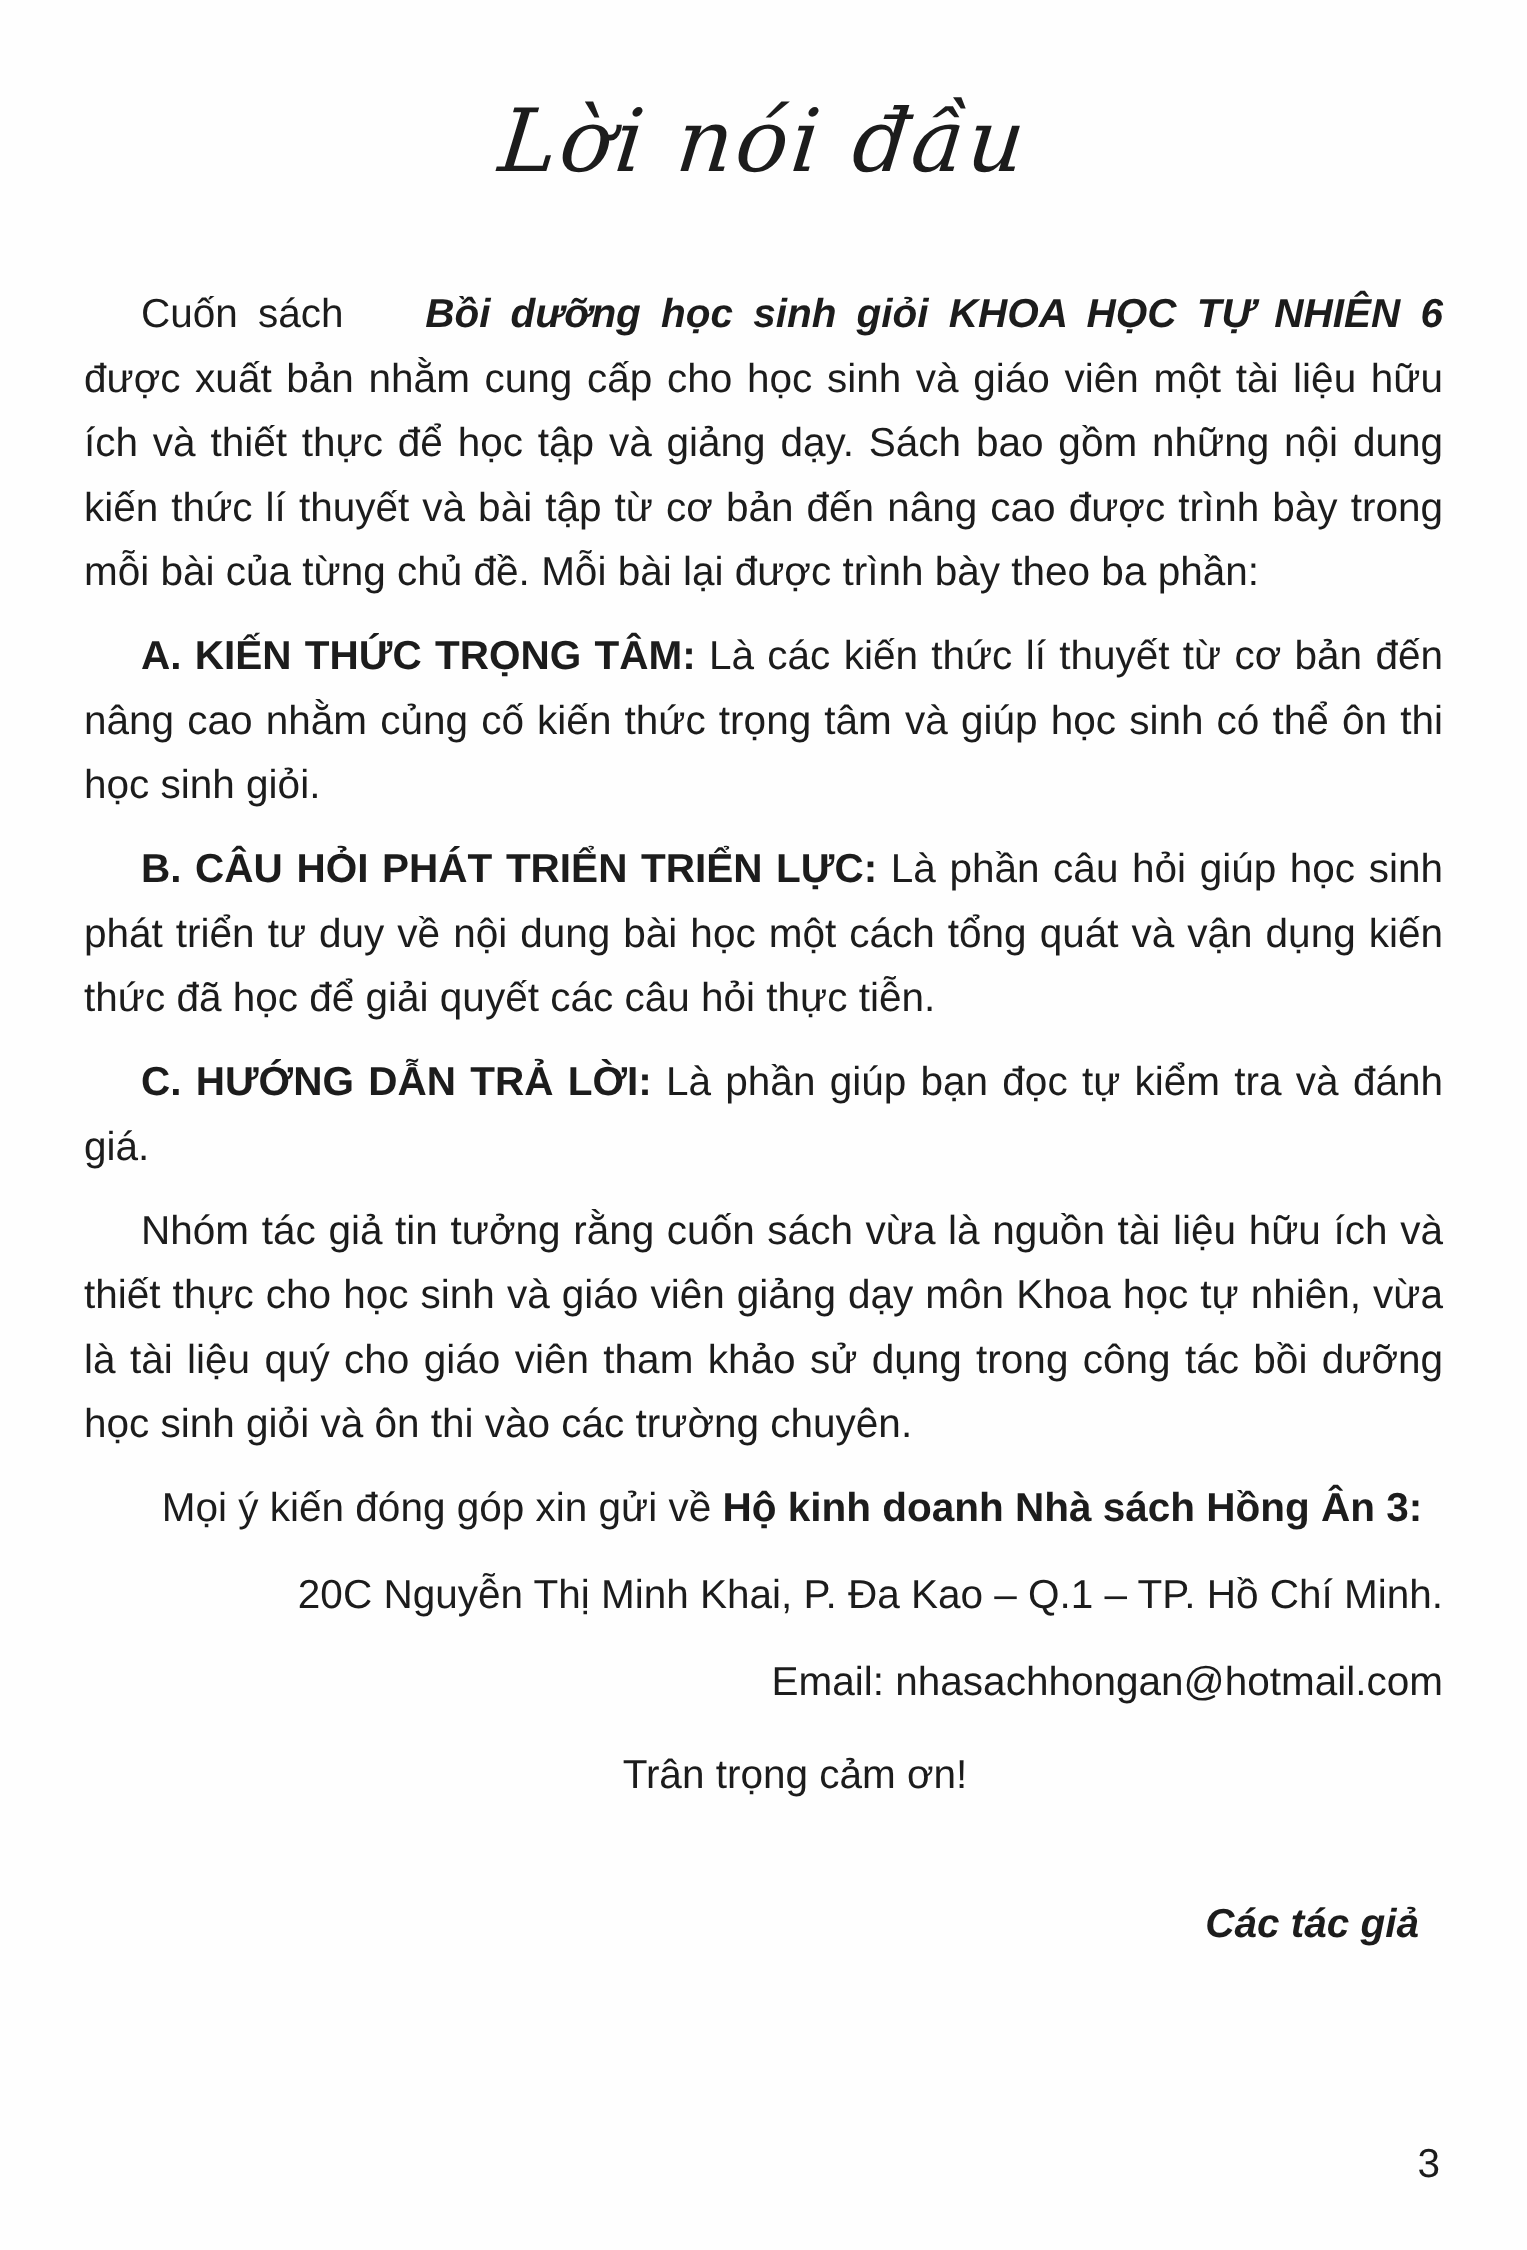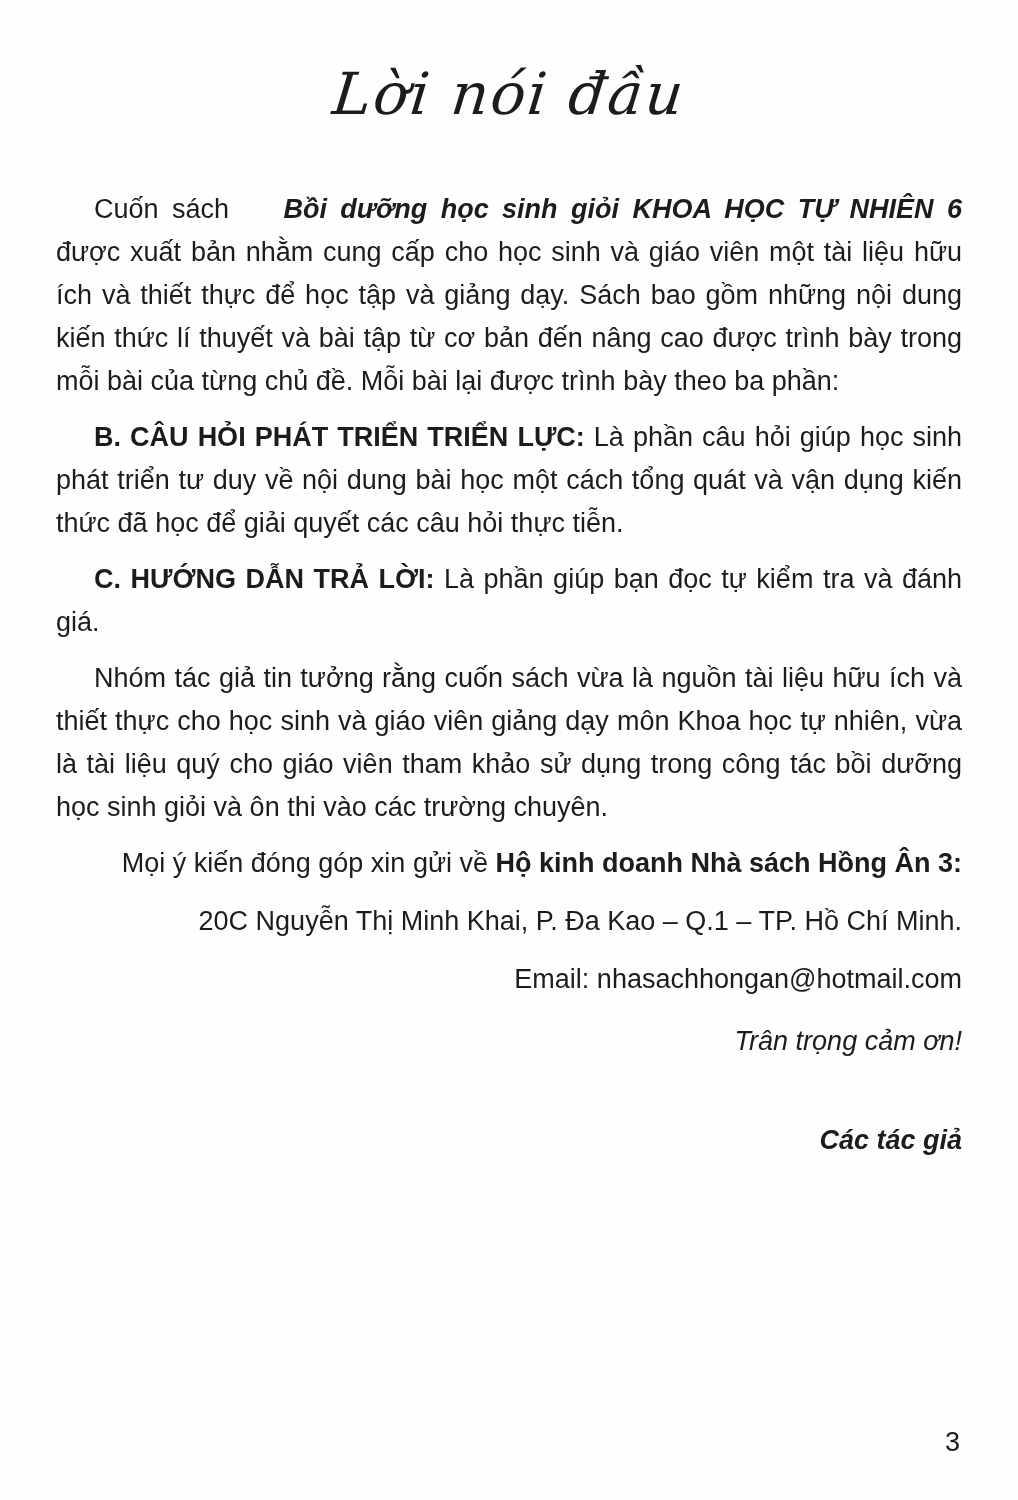--- a/index.html
+++ b/index.html
@@ -32,46 +32,45 @@
     margin: 8px 0 58px 0;
     transform: skewX(-6deg);
     letter-spacing: 2px;
   }
   .para {
     margin: 0 0 13px 0;
     text-align: justify;
     text-indent: 38px;
   }
   .para.single {
-    text-align: right;
+    text-align: center;
   }
   b.heading {
     font-weight: bold;
   }
   .book-title {
     font-weight: bold;
     font-style: italic;
     margin-left: 41px;
   }
   .publisher {
     font-weight: bold;
   }
   .center-line {
     margin: 2px 0 13px 0;
     text-align: right;
     text-indent: 0;
   }
   .thanks {
     margin: 6px 0 0 0;
-    font-style: italic;
     text-indent: 42px;
-    text-align: right;
+    text-align: center;
   }
   .signature {
-    margin: 56px 0 0 0;
+    margin: 56px 16px 0 0;
     text-align: right;
     font-weight: bold;
     font-style: italic;
     text-indent: 0;
   }
   .page-number {
     margin-top: auto;
     text-align: right;
     font-size: 27px;
     padding-right: 2px;
@@ -79,20 +78,21 @@
 </style>
 </head>
 <body>
 
 <div class="page">
 
   <h1 class="title">Lời nói đầu</h1>
 
   <p class="para"><span>Cuốn sách </span><span class="book-title">Bồi dưỡng học sinh giỏi KHOA HỌC TỰ NHIÊN 6</span><span> được xuất bản nhằm cung cấp cho học sinh và giáo viên một tài liệu hữu ích và thiết thực để học tập và giảng dạy. Sách bao gồm những nội dung kiến thức lí thuyết và bài tập từ cơ bản đến nâng cao được trình bày trong mỗi bài của từng chủ đề. Mỗi bài lại được trình bày theo ba phần:</span></p>
 
+  <p class="para"><b class="heading">A. KIẾN THỨC TRỌNG TÂM:</b><span> Là các kiến thức lí thuyết từ cơ bản đến nâng cao nhằm củng cố kiến thức trọng tâm và giúp học sinh có thể ôn thi học sinh giỏi.</span></p>
 
   <p class="para"><b class="heading">B. CÂU HỎI PHÁT TRIỂN TRIỂN LỰC:</b><span> Là phần câu hỏi giúp học sinh phát triển tư duy về nội dung bài học một cách tổng quát và vận dụng kiến thức đã học để giải quyết các câu hỏi thực tiễn.</span></p>
 
   <p class="para"><b class="heading">C. HƯỚNG DẪN TRẢ LỜI:</b><span> Là phần giúp bạn đọc tự kiểm tra và đánh giá.</span></p>
 
   <p class="para">Nhóm tác giả tin tưởng rằng cuốn sách vừa là nguồn tài liệu hữu ích và thiết thực cho học sinh và giáo viên giảng dạy môn Khoa học tự nhiên, vừa là tài liệu quý cho giáo viên tham khảo sử dụng trong công tác bồi dưỡng học sinh giỏi và ôn thi vào các trường chuyên.</p>
 
 
   <p class="para single"><span>Mọi ý kiến đóng góp xin gửi về </span><span class="publisher">Hộ kinh doanh Nhà sách Hồng Ân 3:</span></p>
 

